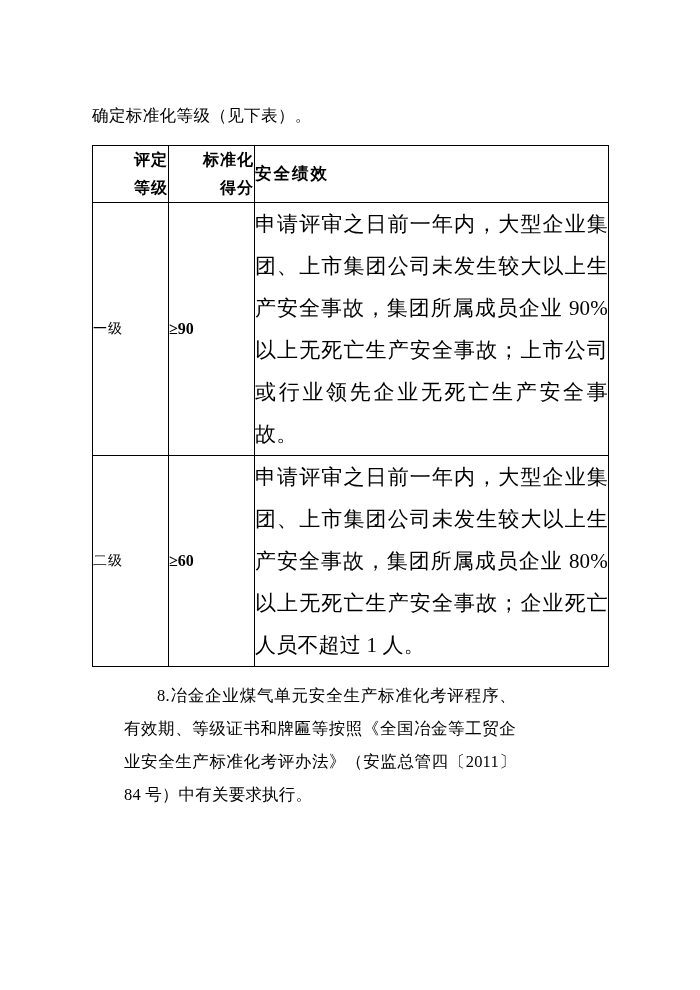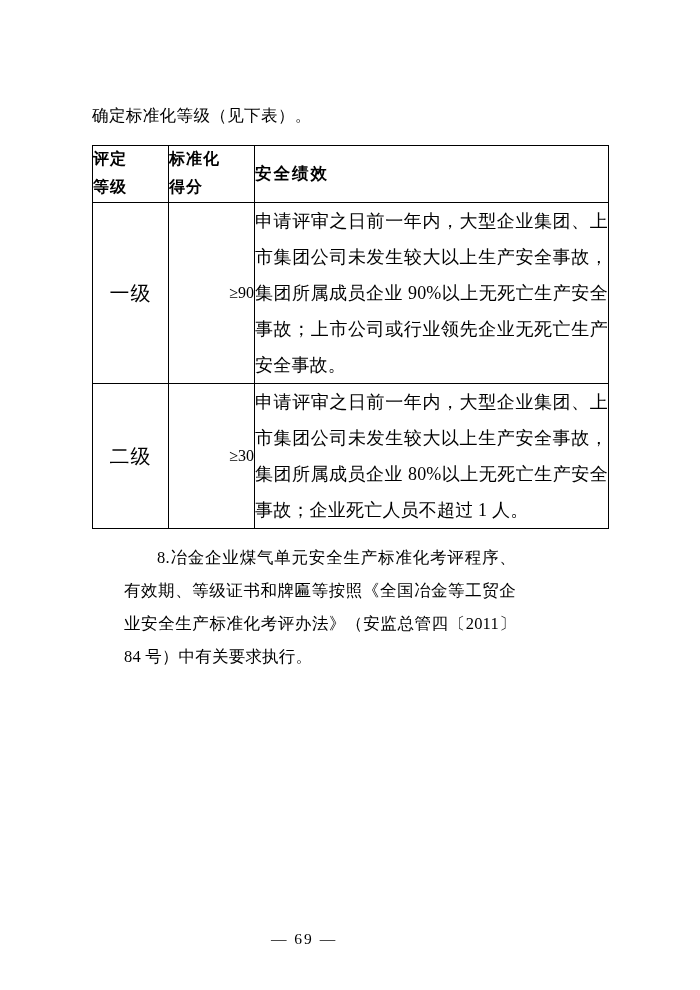--- a/index.html
+++ b/index.html
@@ -38,51 +38,50 @@
   table.grade-table td, table.grade-table th {
     border: 1px solid #000000;
     padding: 0;
     vertical-align: middle;
   }
   .col-grade { width: 76px; }
   .col-score { width: 86px; }
   .col-perf  { width: 354px; }
 
   .hdr-cell {
-    text-align: left;
+    text-align: right;
     font-size: 16px;
     font-weight: bold;
     line-height: 1.75;
     padding: 9px 4px;
     letter-spacing: 1px;
-    font-family: Liberation Mono, monospace;
   }
   .hdr-cell.two-line span { display: block; }
   .hdr-perf {
     font-size: 16.5px;
     font-weight: bold;
     letter-spacing: 2px;
     padding: 9px 4px;
   }
   .cell-center {
-    text-align: center;
-    font-size: 20px;
+    font-size: 14px;
     letter-spacing: 1px;
     padding: 6px 4px;
     font-family: Liberation Serif, serif;
   }
   .cell-score {
-    text-align: right;
+    text-align: left;
     font-size: 16px;
     padding: 6px 4px;
+    font-weight: bold;
   }
   .cell-perf {
     text-align: justify;
     text-justify: inter-ideograph;
-    font-size: 18px;
+    font-size: 21px;
     line-height: 2.0;
     padding: 10px 13px 10px 12px;
     letter-spacing: 0.2px;
   }
   .body-para {
     font-size: 16.5px;
     line-height: 2.0;
     margin: 12px 0 0 0;
     text-align: justify;
     text-justify: inter-ideograph;
@@ -126,23 +125,22 @@
       </tr>
 
       <tr>
         <td class="cell-center">一级</td>
         <td class="cell-score">≥90</td>
         <td class="cell-perf">申请评审之日前一年内，大型企业集团、上市集团公司未发生较大以上生产安全事故，集团所属成员企业 90%以上无死亡生产安全事故；上市公司或行业领先企业无死亡生产安全事故。</td>
       </tr>
 
       <tr>
         <td class="cell-center">二级</td>
-        <td class="cell-score">≥30</td>
+        <td class="cell-score">≥60</td>
         <td class="cell-perf">申请评审之日前一年内，大型企业集团、上市集团公司未发生较大以上生产安全事故，集团所属成员企业 80%以上无死亡生产安全事故；企业死亡人员不超过 1 人。</td>
       </tr>
 
     </tbody>
   </table>
 
   <p class="body-para indent">8.冶金企业煤气单元安全生产标准化考评程序、有效期、等级证书和牌匾等按照《全国冶金等工贸企业安全生产标准化考评办法》（安监总管四〔2011〕84 号）中有关要求执行。</p>
 
-  <div class="page-number">— 69 —</div>
 </div>
 
 </body></html>

